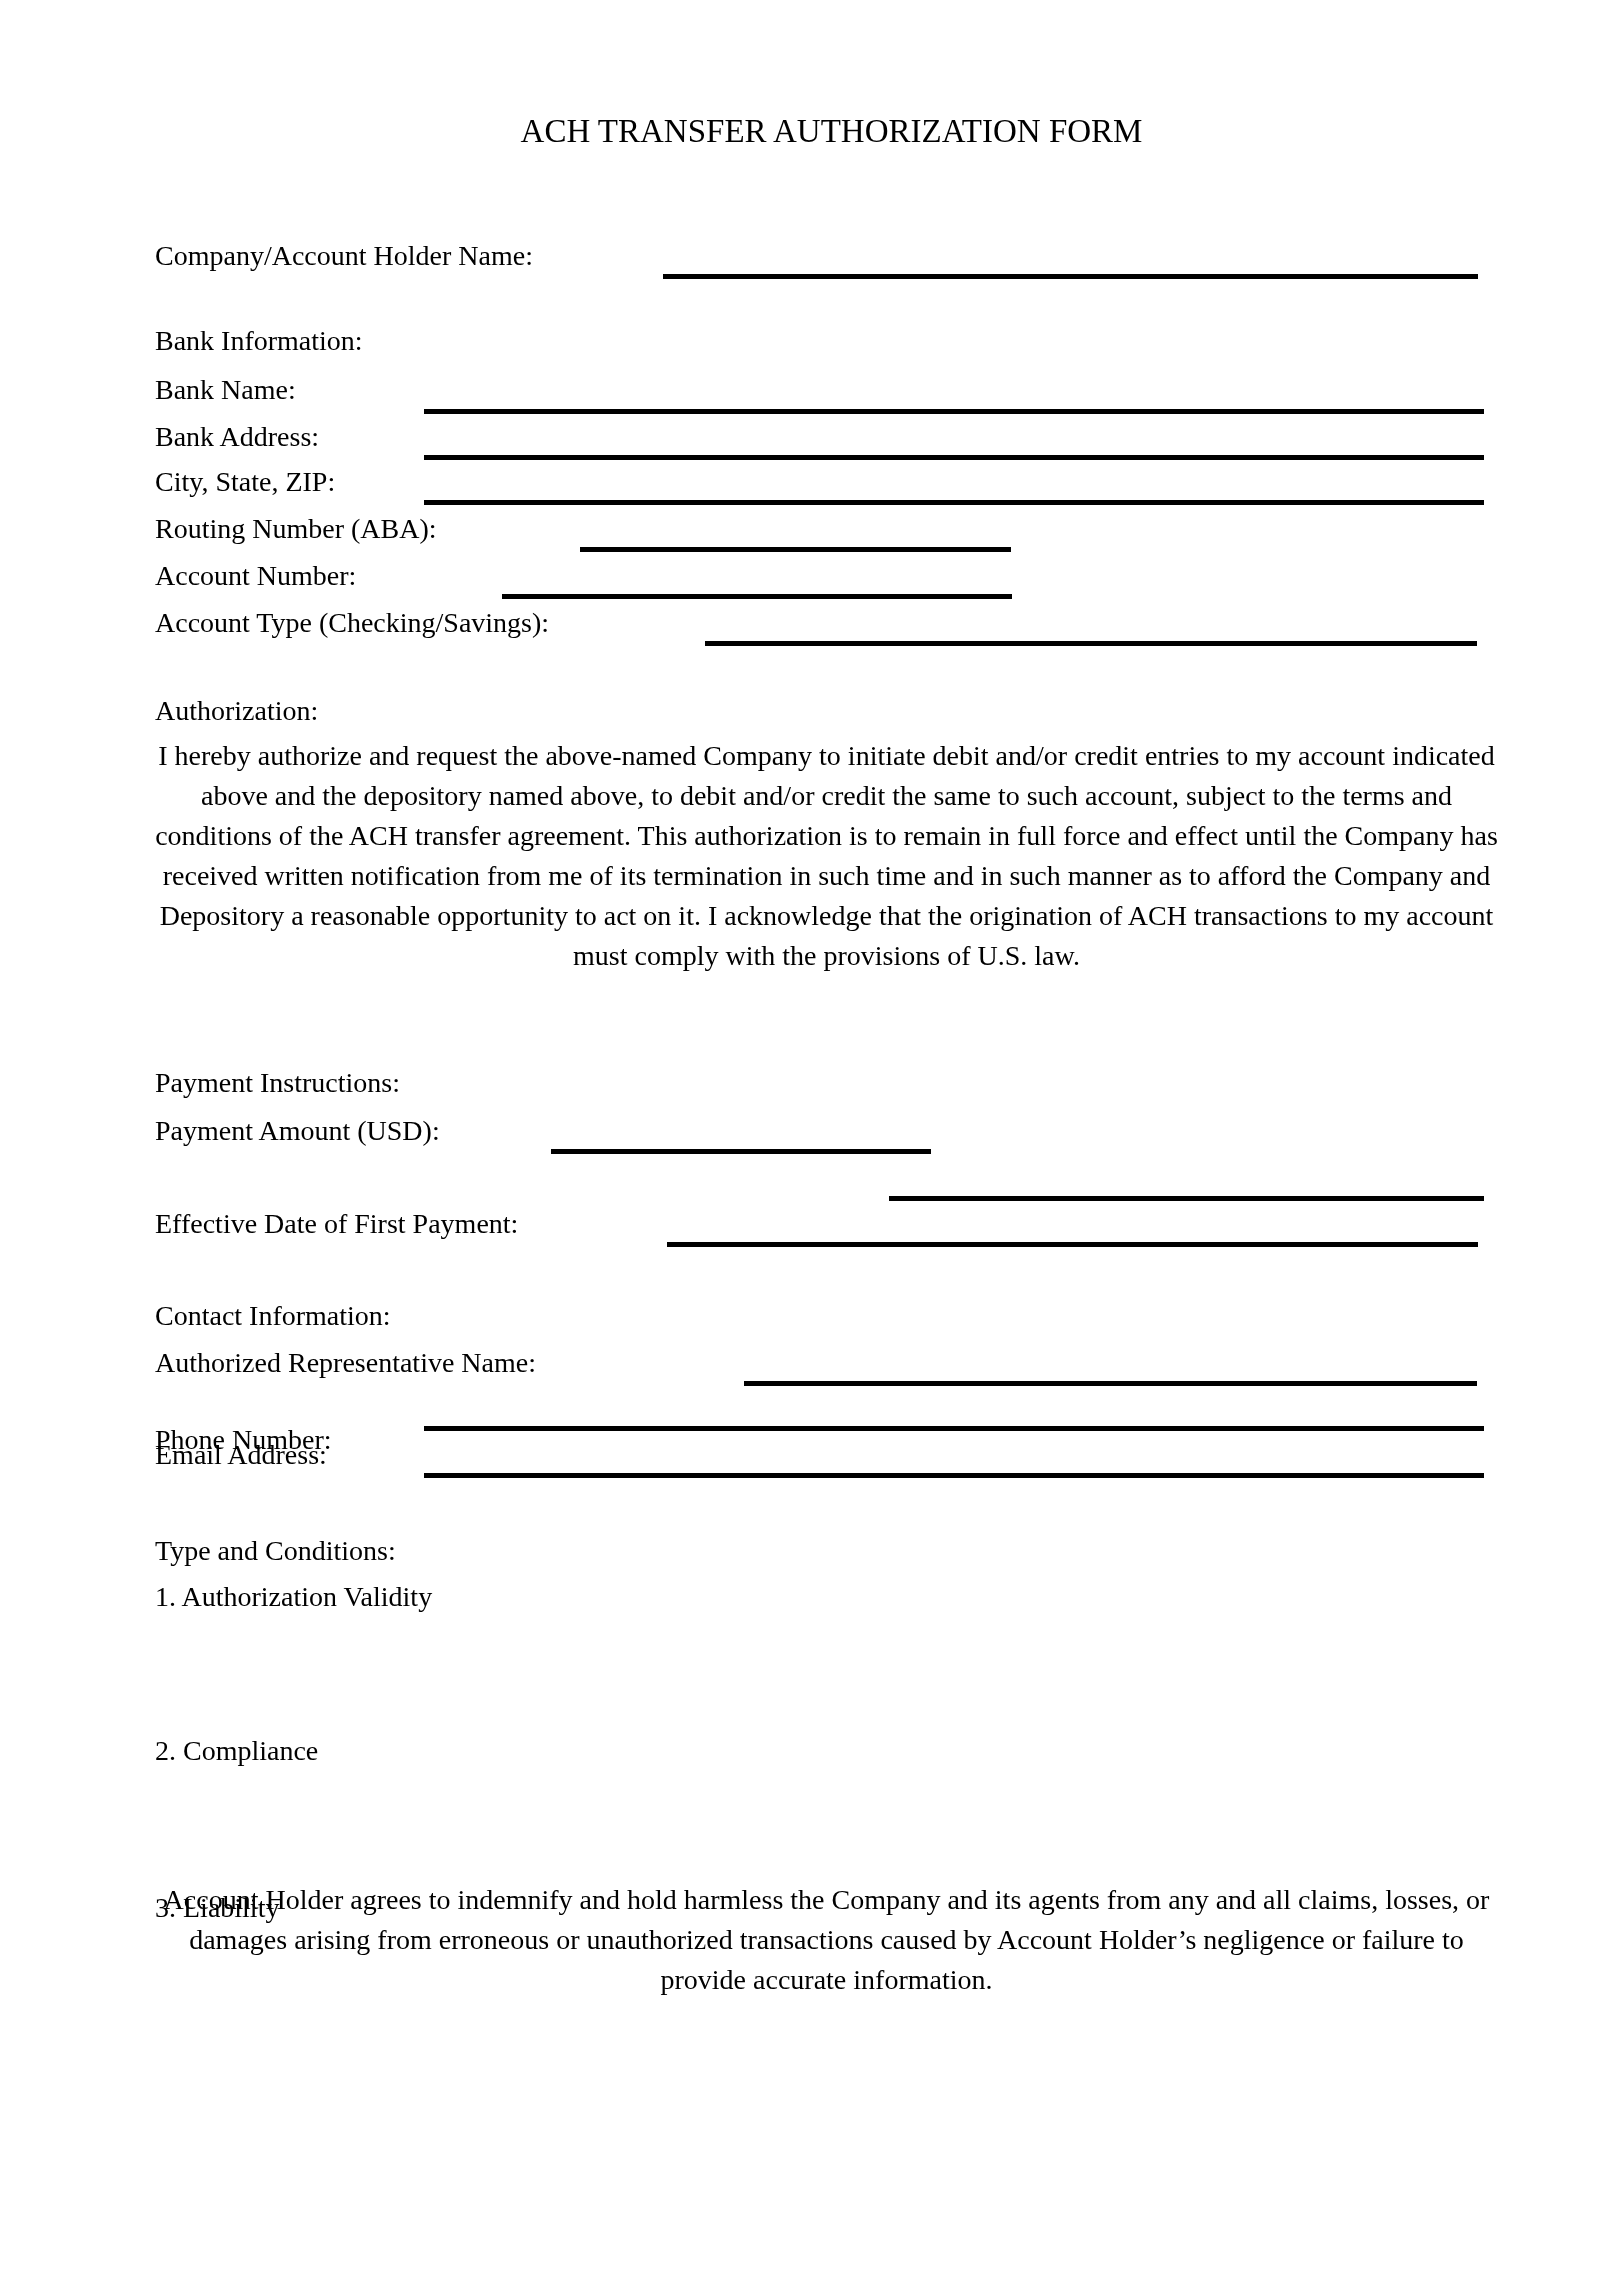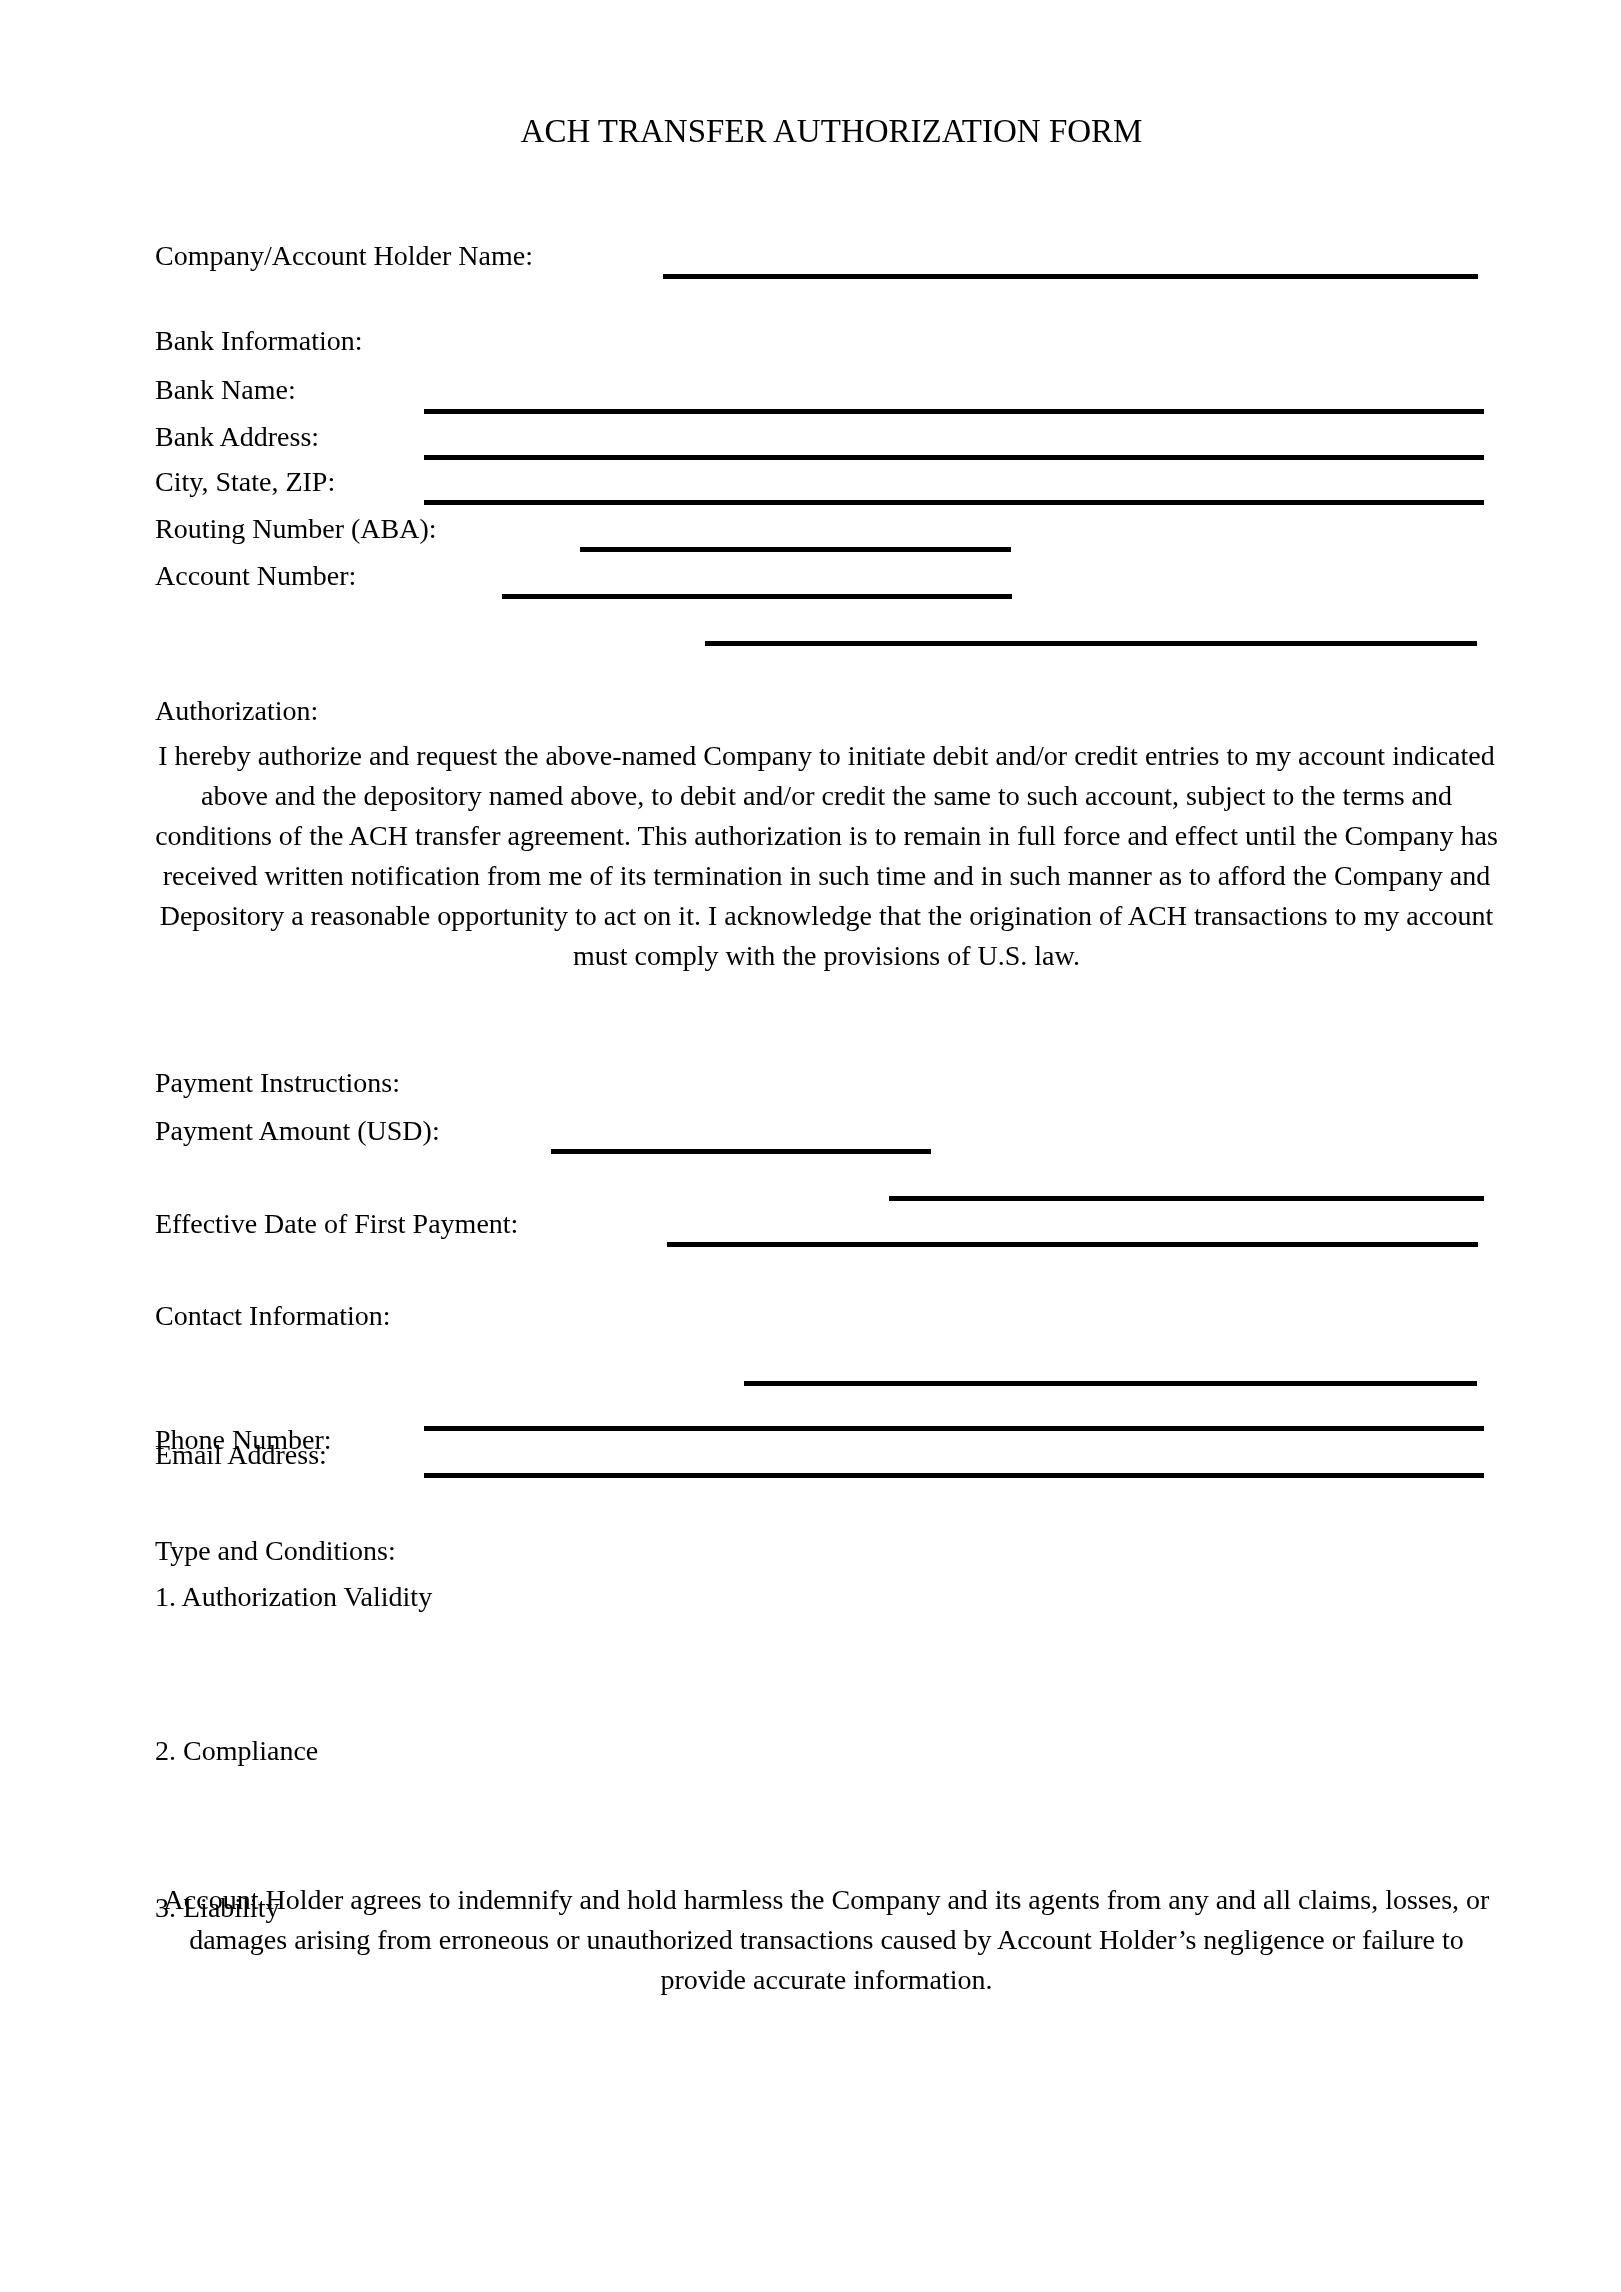--- a/index.html
+++ b/index.html
@@ -57,20 +57,21 @@
 
   <div class="t" style="top:462px">City, State, ZIP:</div>
   <div class="ln" style="top:500px;left:424px;width:1060px"></div>
 
   <div class="t" style="top:509px">Routing Number (ABA):</div>
   <div class="ln" style="top:547px;left:580px;width:431px"></div>
 
   <div class="t" style="top:556px">Account Number:</div>
   <div class="ln" style="top:594px;left:502px;width:510px"></div>
 
+  <div class="t" style="top:603px">Account Type (Checking/Savings):</div>
   <div class="ln" style="top:641px;left:705px;width:772px"></div>
 
   <div class="t" style="top:691px">Authorization:</div>
   <div class="t" style="top:736px;width:1343px">I hereby authorize and request the above-named Company to initiate debit and/or credit entries to my account indicated
 above and the depository named above, to debit and/or credit the same to such account, subject to the terms and
 conditions of the ACH transfer agreement. This authorization is to remain in full force and effect until the Company has
 received written notification from me of its termination in such time and in such manner as to afford the Company and
 Depository a reasonable opportunity to act on it. I acknowledge that the origination of ACH transactions to my account
 must comply with the provisions of U.S. law.</div>
 
@@ -79,20 +80,21 @@
   <div class="t" style="top:1111px">Payment Amount (USD):</div>
   <div class="ln" style="top:1149px;left:551px;width:380px"></div>
 
   <div class="ln" style="top:1196px;left:889px;width:595px"></div>
 
   <div class="t" style="top:1204px">Effective Date of First Payment:</div>
   <div class="ln" style="top:1242px;left:667px;width:811px"></div>
 
   <div class="t" style="top:1296px">Contact Information:</div>
 
+  <div class="t" style="top:1343px">Authorized Representative Name:</div>
   <div class="ln" style="top:1381px;left:744px;width:733px"></div>
 
   <div class="t" style="top:1420px">Phone Number:</div>
   <div class="ln" style="top:1426px;left:424px;width:1060px"></div>
 
   <div class="t" style="top:1435px">Email Address:</div>
   <div class="ln" style="top:1473px;left:424px;width:1060px"></div>
 
   <div class="t" style="top:1531px">Type and Conditions:</div>
 

